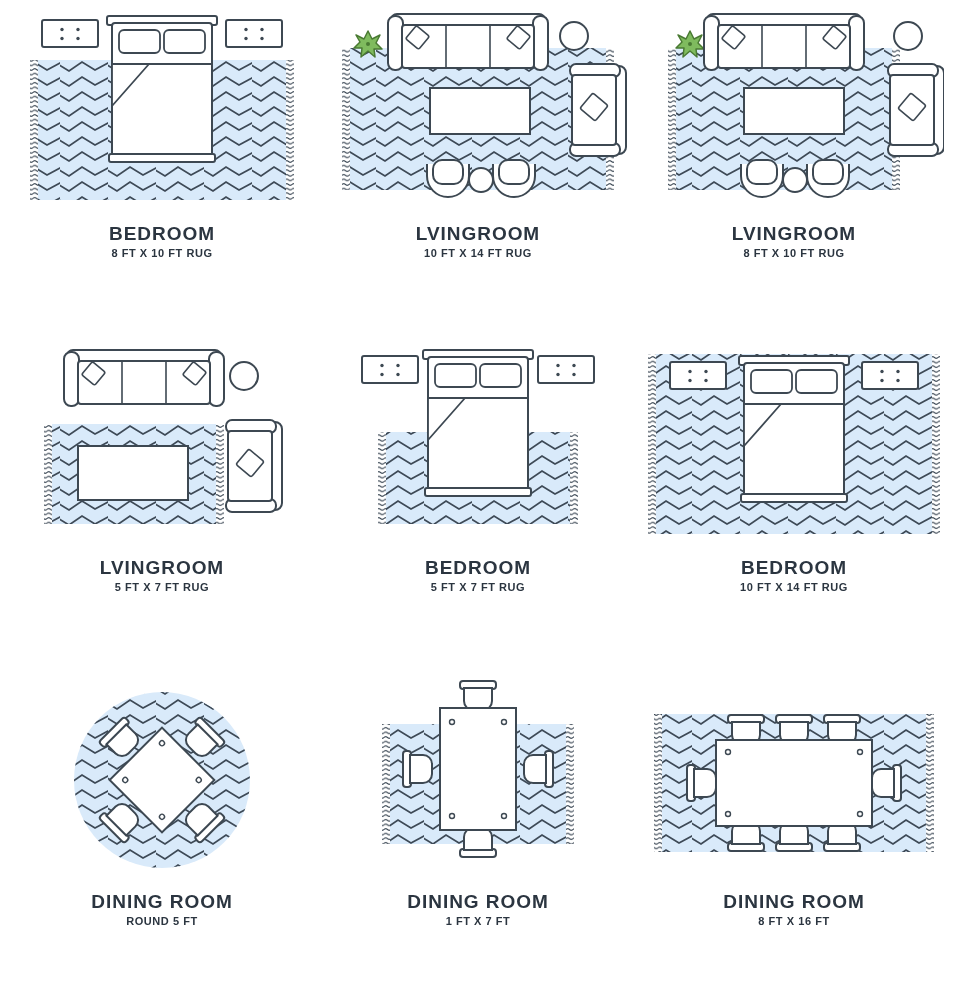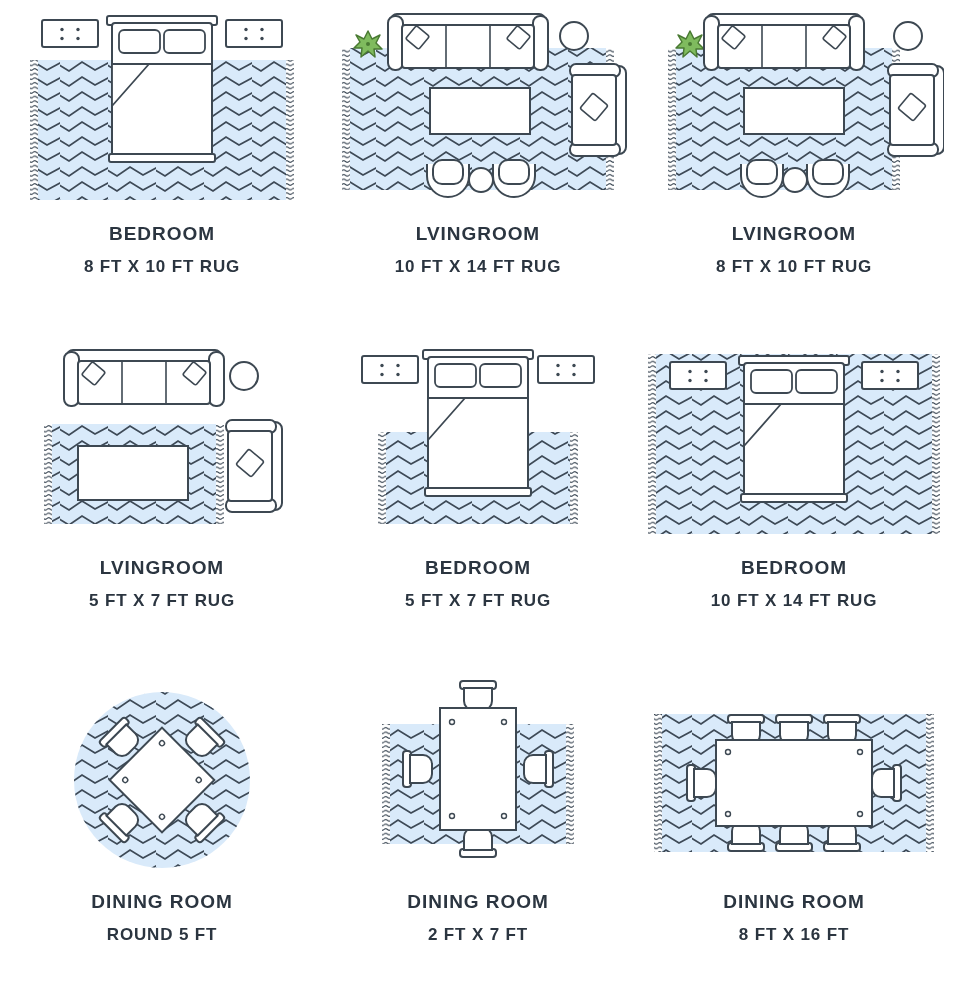--- a/index.html
+++ b/index.html
@@ -6,21 +6,21 @@
   body{font-family:"Liberation Sans",sans-serif;color:#2b3540;}
   .board{
     width:956px;height:986px;box-sizing:border-box;
     padding:12px 4px 16px;
     display:grid;grid-template-columns:repeat(3,1fr);row-gap:44px;
     background:#ffffff;
   }
   .card{display:flex;flex-direction:column;align-items:center;}
   .fig{width:300px;height:200px;display:block;}
   .room{margin-top:12px;font-size:19px;font-weight:600;letter-spacing:.05em;line-height:1;}
-  .size{margin-top:15px;font-size:17px;font-weight:700;letter-spacing:.05em;line-height:1;}
+  .size{margin-top:5px;font-size:11px;font-weight:700;letter-spacing:.05em;line-height:1;}
   .defs{position:absolute;width:0;height:0;}
 </style>
 </head>
 <body>
 
 <svg class="defs" aria-hidden="true">
   <defs>
     <pattern id="zz" width="48" height="30" patternUnits="userSpaceOnUse">
       <polyline points="-4,6 9,14 22,5 35,13 48,6 61,14" fill="none" stroke="#3e4a57" stroke-width="1.7"></polyline>
       <polyline points="-4,21 9,29 22,20 35,28 48,21 61,29" fill="none" stroke="#3e4a57" stroke-width="1.7"></polyline>
@@ -228,21 +228,21 @@
       <use href="#dchair" transform="translate(210,89) rotate(90) translate(-18,-15)"></use>
       <g>
         <rect x="112" y="28" width="76" height="122" fill="#fff" stroke="#3d4852" stroke-width="2"></rect>
         <circle cx="124" cy="42" r="2.5" fill="none" stroke="#3d4852" stroke-width="1.4"></circle>
         <circle cx="176" cy="42" r="2.5" fill="none" stroke="#3d4852" stroke-width="1.4"></circle>
         <circle cx="124" cy="136" r="2.5" fill="none" stroke="#3d4852" stroke-width="1.4"></circle>
         <circle cx="176" cy="136" r="2.5" fill="none" stroke="#3d4852" stroke-width="1.4"></circle>
       </g>
     </svg>
     <div class="room">DINING ROOM</div>
-    <div class="size">2 FT X 7 FT</div>
+    <div class="size">1 FT X 7 FT</div>
   </div>
 
   <div class="card">
     <svg class="fig" viewBox="0 0 300 200">
       <g>
         <rect x="18" y="34" width="264" height="138" fill="#d9eafa"></rect>
         <rect x="18" y="34" width="264" height="138" fill="url(#zz)"></rect>
         <rect x="10" y="34" width="8" height="138" fill="url(#fr)"></rect>
         <rect x="282" y="34" width="8" height="138" fill="url(#fr)"></rect>
       </g>

